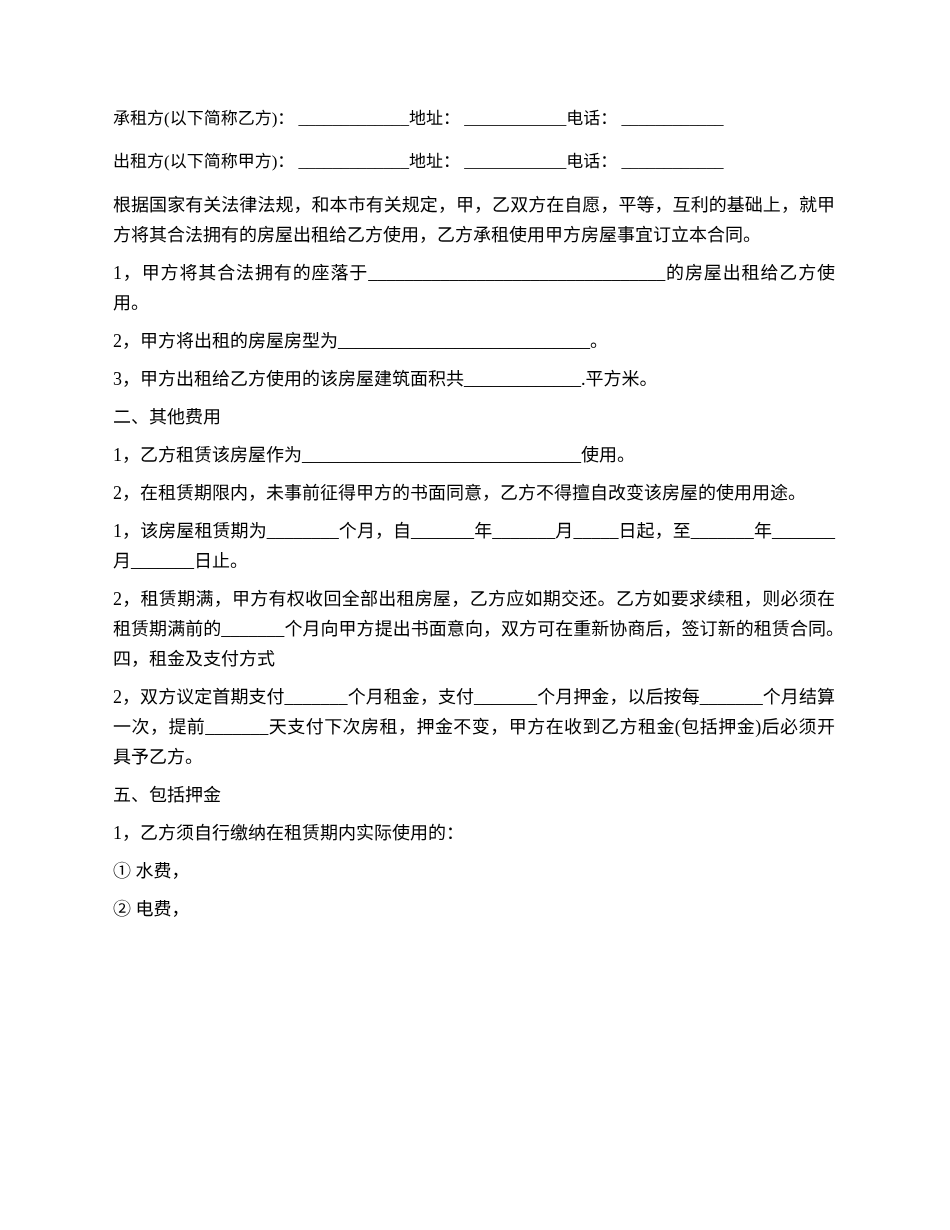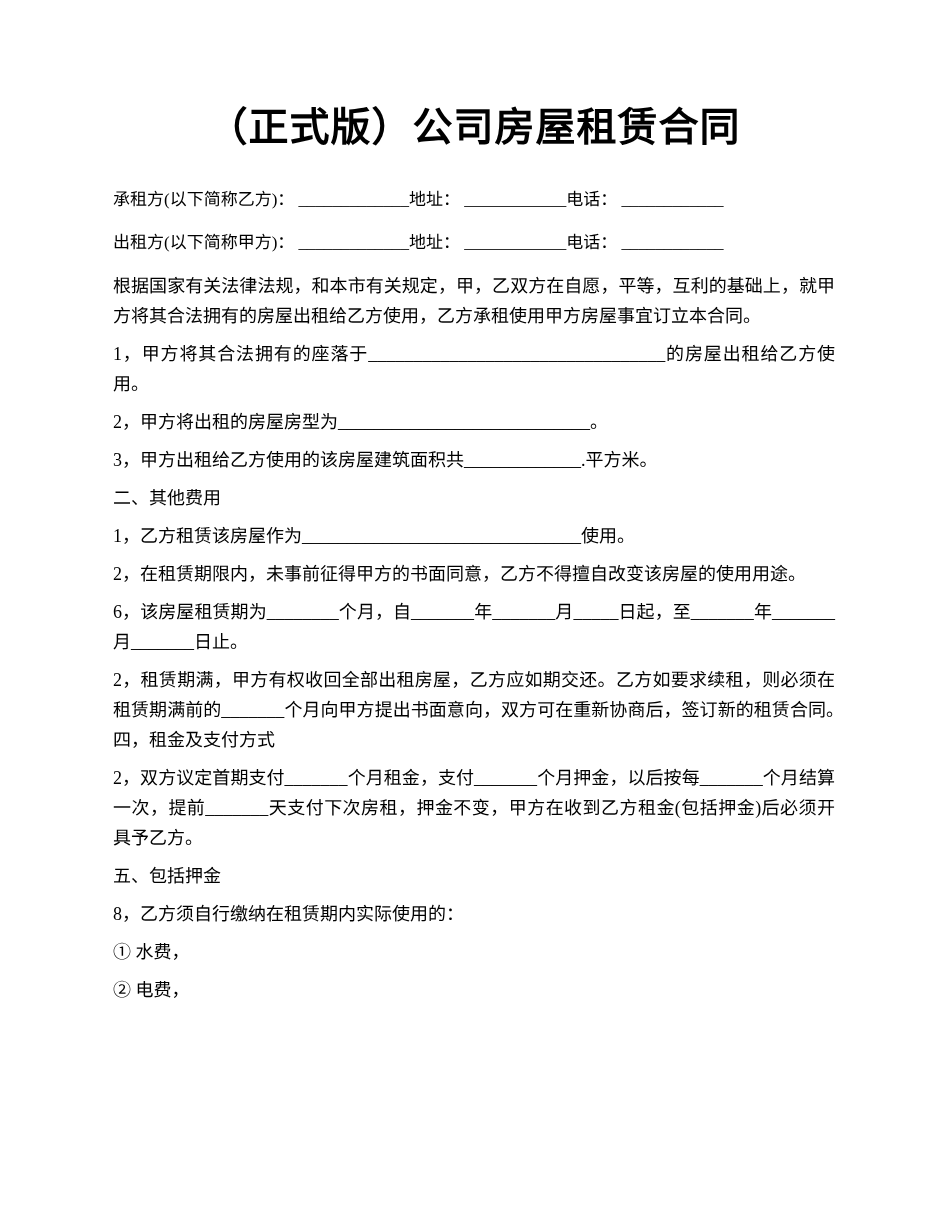--- a/index.html
+++ b/index.html
@@ -49,32 +49,31 @@
   }
   
   .block {
     letter-spacing: 0;
   }
 </style>
 </head>
 <body style="background: rgb(255, 255, 255);">
 
 <div class="page" style="color: rgb(0, 0, 0);">
-  <h1 class="title">（正式版）公司房屋租赁合同</h1>
   <div id="doc-body">
       <p class="block party-line">承租方(以下简称乙方)： _____________地址： ____________电话： ____________</p>
       <p class="block party-line">出租方(以下简称甲方)： _____________地址： ____________电话： ____________</p>
       <p class="block paragraph">根据国家有关法律法规，和本市有关规定，甲，乙双方在自愿，平等，互利的基础上，就甲方将其合法拥有的房屋出租给乙方使用，乙方承租使用甲方房屋事宜订立本合同。</p>
       <p class="block paragraph">1，甲方将其合法拥有的座落于_________________________________的房屋出租给乙方使用。</p>
       <p class="block paragraph">2，甲方将出租的房屋房型为____________________________。</p>
       <p class="block paragraph">3，甲方出租给乙方使用的该房屋建筑面积共_____________.平方米。</p>
       <p class="block heading">二、其他费用</p>
       <p class="block paragraph">1，乙方租赁该房屋作为_______________________________使用。</p>
       <p class="block paragraph">2，在租赁期限内，未事前征得甲方的书面同意，乙方不得擅自改变该房屋的使用用途。</p>
-      <p class="block paragraph">6，该房屋租赁期为________个月，自_______年_______月_____日起，至_______年_______月_______日止。</p>
+      <p class="block paragraph">1，该房屋租赁期为________个月，自_______年_______月_____日起，至_______年_______月_______日止。</p>
       <p class="block paragraph">2，租赁期满，甲方有权收回全部出租房屋，乙方应如期交还。乙方如要求续租，则必须在租赁期满前的_______个月向甲方提出书面意向，双方可在重新协商后，签订新的租赁合同。　　　四，租金及支付方式</p>
       <p class="block paragraph">2，双方议定首期支付_______个月租金，支付_______个月押金，以后按每_______个月结算一次，提前_______天支付下次房租，押金不变，甲方在收到乙方租金(包括押金)后必须开具予乙方。</p>
       <p class="block heading">五、包括押金</p>
-      <p class="block paragraph">8，乙方须自行缴纳在租赁期内实际使用的：</p>
+      <p class="block paragraph">1，乙方须自行缴纳在租赁期内实际使用的：</p>
       <p class="block paragraph">① 水费，</p>
       <p class="block paragraph">② 电费，</p>
     </div>
 </div>
 
 </body></html>

